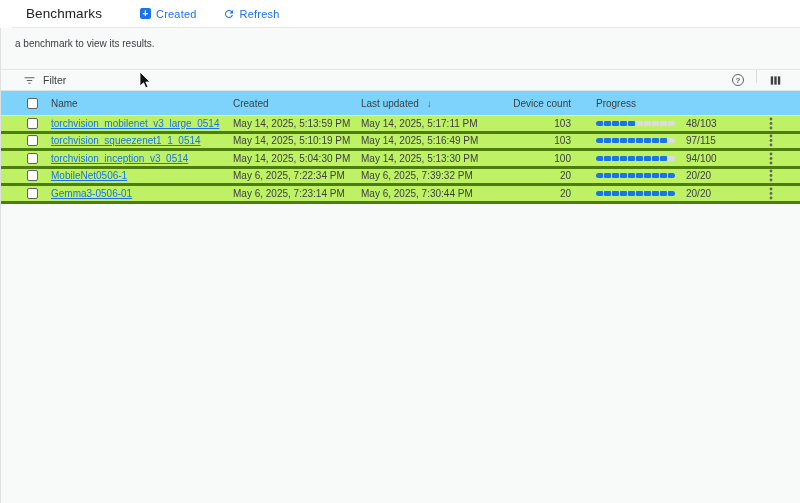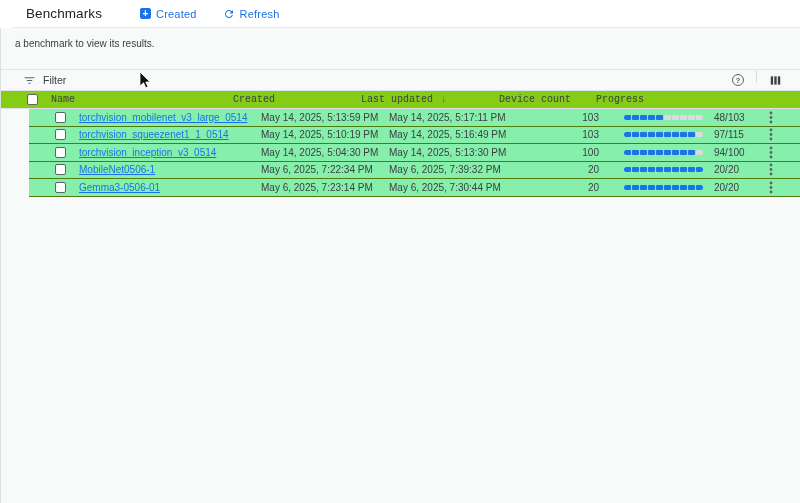--- a/index.html
+++ b/index.html
@@ -53,25 +53,25 @@
   }
   .vdiv { width:1px; height:13px; background:#dadce0; margin:0 6px; }
 
   
   .grid-row {
     display:grid;
     grid-template-columns:36px 182px 128px 128px 84px 1fr 30px;
     align-items:center; padding:0 14px;
   }
   .thead {
-    height:19px; background:#84cc16;
+    height:26px; background:#7dd3fc;
     border-top:1px solid #e0e2e5; border-bottom:1px solid #e0e2e5;
-    font-size:10px; font-weight:500; color:#3c4043;font-family:Liberation Mono, monospace;
-  }
-  .trow { height:17.5px; background:#86efac; border-bottom:1px solid #4d7c0f; font-size:10px;margin-left:28px; }
+    font-size:10px; font-weight:500; color:#3c4043;
+  }
+  .trow { height:17.5px; background:#bef264; border-bottom:3px solid #4d7c0f; font-size:10px; }
   .cell { overflow:hidden; white-space:nowrap; }
   .c-check { display:flex; align-items:center; padding-left:12px; }
   .checkbox {
     width:11px; height:11px; border:1.5px solid #5f6368; border-radius:2px; background:#fff;
     display:inline-block; cursor:pointer;
   }
   .namelink { color:var(--accent); text-decoration:underline; cursor:pointer; }
   .c-num { text-align:right; padding-right:2px; }
   .sorticon { color:#5f6368; font-size:10px; margin-left:8px; }
   .c-prog { display:flex; align-items:center; padding-left:23px; overflow:visible; }

